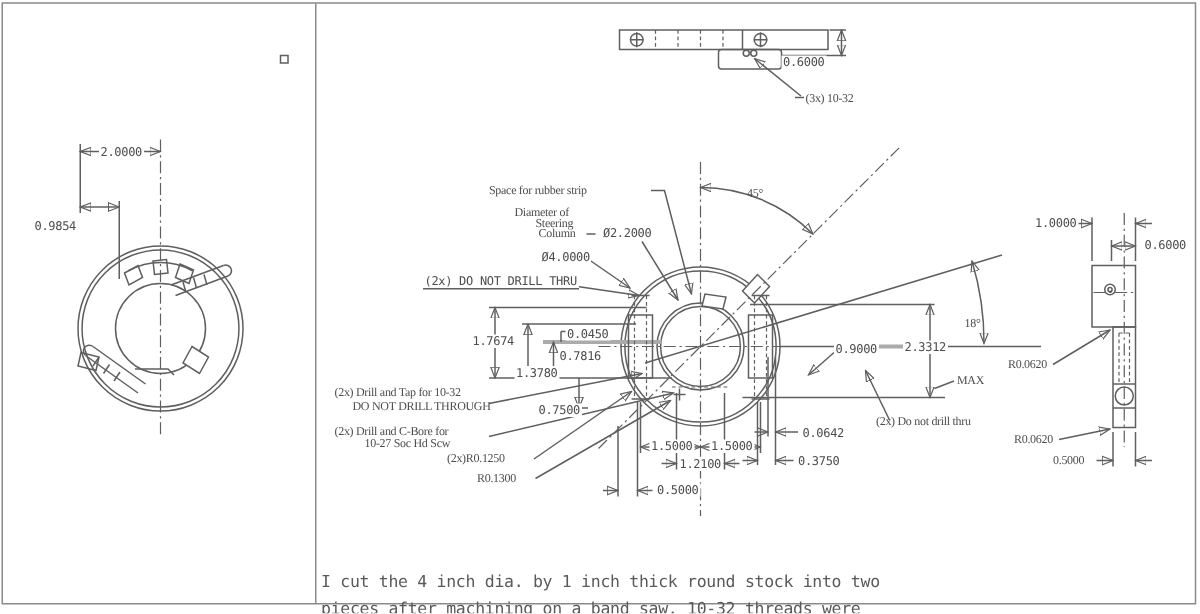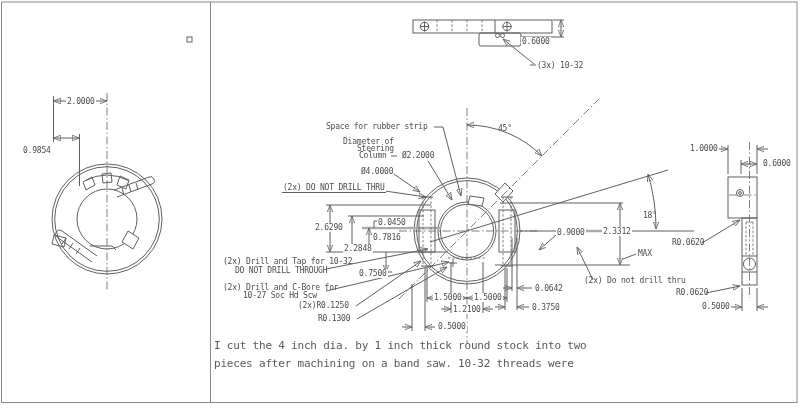--- a/index.html
+++ b/index.html
@@ -9,24 +9,24 @@
   svg line, svg path, svg circle, svg rect, svg polygon {
       stroke:#5f5f5f; stroke-width:1; fill:none; }
   .frame { stroke:#8a8a8a; }
   .cl   { stroke-dasharray:8 2.5 1.5 2.5; stroke-width:0.8; }
   .d2   { stroke-dasharray:2.5 1.8; stroke-width:0.8; }
   .thick{ stroke:#ababab; stroke-width:2.6; }
   .wfill{ fill:#ffffff; }
   .lbl  { position:absolute; font:8px/1.15 "DejaVu Sans Mono", monospace;
           letter-spacing:-0.2px; color:#4d4d4d; white-space:nowrap;
           background:#fff; padding:0 1px;text-align:right; }
-  .nobg { background:transparent; }
+  .nobg { background:transparent;font-family:Liberation Serif, serif; }
   .ul   { border-bottom:1px solid #5f5f5f; }
   .cap  { position:absolute; font:11px/1.1 "DejaVu Sans Mono", monospace;
-          letter-spacing:-0.2px; color:#5a5a5a; white-space:nowrap; background:transparent; }
+          letter-spacing:-0.2px; color:#5a5a5a; white-space:nowrap; background:transparent;margin-top:42px; }
 </style>
 </head>
 <body>
 
 <div id="canvas">
 
 <svg width="800" height="409" viewBox="0 0 800 409">
   <defs>
     <marker id="ah" viewBox="0 0 10 10" refX="9" refY="5" markerWidth="8" markerHeight="8" orient="auto-start-reverse">
       <path d="M0,1.5 L9,5 L0,8.5 z" fill="#5f5f5f" stroke="none"></path>
@@ -204,23 +204,23 @@
 
 <span class="lbl nobg" style="left:325px;top:122px">Space for rubber strip</span>
 <span class="lbl nobg" style="left:342px;top:137px">Diameter of</span>
 <span class="lbl nobg" style="left:356px;top:144px">Steering</span>
 <span class="lbl nobg" style="left:358px;top:151px">Column</span>
 <span class="lbl" style="left:401px;top:151px">Ø2.2000</span>
 <span class="lbl" style="left:360px;top:167px">Ø4.0000</span>
 <span class="lbl ul" style="left:282px;top:183px">(2x) DO NOT DRILL THRU</span>
 
 <span class="lbl" style="left:377px;top:218px">0.0450</span>
-<span class="lbl" style="left:314px;top:223px">2.6290</span>
+<span class="lbl" style="left:314px;top:223px">1.7674</span>
 <span class="lbl" style="left:372px;top:233px">0.7816</span>
-<span class="lbl" style="left:343px;top:244px">2.2848</span>
+<span class="lbl" style="left:343px;top:244px">1.3780</span>
 <span class="lbl nobg" style="left:222px;top:257px">(2x) Drill and Tap for 10-32</span>
 <span class="lbl nobg" style="left:234px;top:266px">DO NOT DRILL THROUGH</span>
 <span class="lbl" style="left:358px;top:269px">0.7500</span>
 <span class="lbl nobg" style="left:222px;top:283px">(2x) Drill and C-Bore for</span>
 <span class="lbl nobg" style="left:242px;top:291px">10-27 Soc Hd Scw</span>
 <span class="lbl nobg" style="left:297px;top:301px">(2x)R0.1250</span>
 <span class="lbl nobg" style="left:317px;top:314px">R0.1300</span>
 
 <span class="lbl nobg" style="left:497px;top:124px">45°</span>
 <span class="lbl nobg" style="left:642px;top:211px">18°</span>

